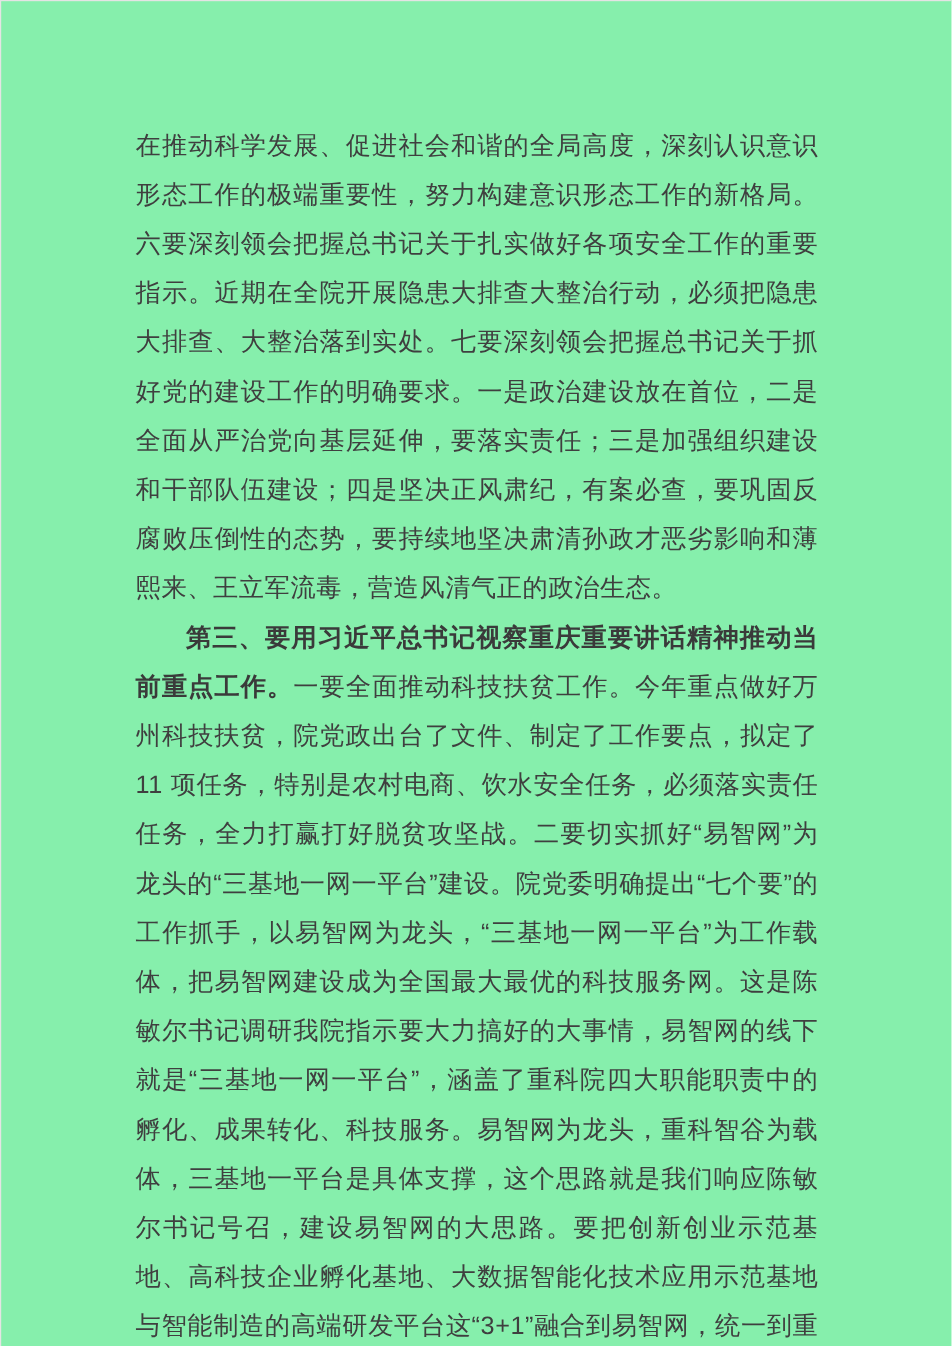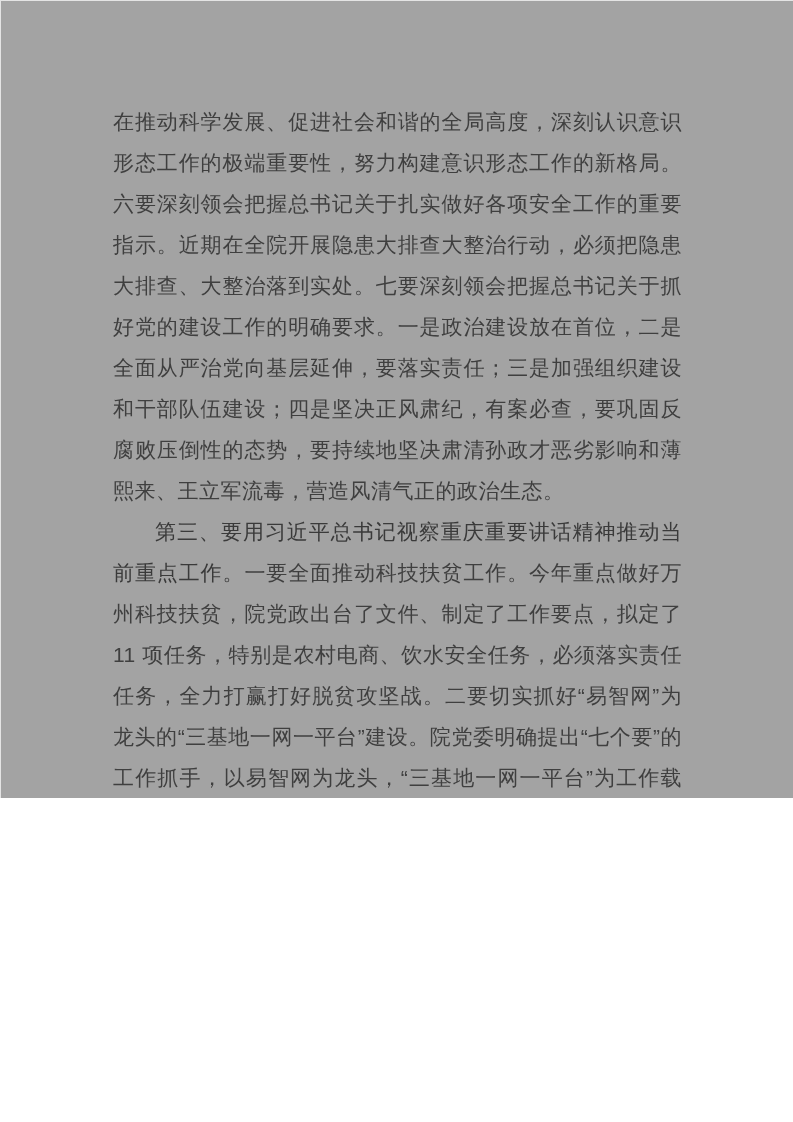--- a/index.html
+++ b/index.html
@@ -3,23 +3,23 @@
 <meta charset="utf-8">
 <style>
   html, body {
     margin: 0;
     padding: 0;
     background: #ffffff;
   }
   .page {
     position: relative;
     width: 793px;
-    height: 798px;
+    height: 1122px;
     box-sizing: border-box;
-    background: #a3a3a3;
+    background: #86efac;
     border-top: 1px solid #e4e4e4;
     border-left: 1px solid #e4e4e4;
     padding: 100px 111px 0 112px;
     overflow: hidden;
     font-family: "Liberation Sans", "DejaVu Sans", sans-serif;
   }
   .body-text {
     font-size: 21px;
     line-height: 41px;
     color: #3f3f3f;
@@ -29,21 +29,21 @@
   }
   .para {
     margin: 0;
     padding: 0;
     text-indent: 0;
   }
   .para.indent {
     text-indent: 2em;
   }
   .lead {
-    font-weight: 400;
+    font-weight: 700;
     color: #3a3a3a;
   }
 </style>
 </head>
 <body>
 
 <main class="page">
   <div class="body-text">
     <p class="para"><span>在推动科学发展、促进社会和谐的全局高度，深刻认识意识形态工作的极端重要性，努力构建意识形态工作的新格局。六要深刻领会把握总书记关于扎实做好各项安全工作的重要指示。近期在全院开展隐患大排查大整治行动，必须把隐患大排查、大整治落到实处。七要深刻领会把握总书记关于抓好党的建设工作的明确要求。一是政治建设放在首位，二是全面从严治党向基层延伸，要落实责任；三是加强组织建设和干部队伍建设；四是坚决正风肃纪，有案必查，要巩固反腐败压倒性的态势，要持续地坚决肃清孙政才恶劣影响和薄熙来、王立军流毒，营造风清气正的政治生态。</span></p>
     <p class="para indent"><span class="lead">第三、要用习近平总书记视察重庆重要讲话精神推动当前重点工作。</span><span>一要全面推动科技扶贫工作。今年重点做好万州科技扶贫，院党政出台了文件、制定了工作要点，拟定了 11 项任务，特别是农村电商、饮水安全任务，必须落实责任任务，全力打赢打好脱贫攻坚战。二要切实抓好“易智网”为龙头的“三基地一网一平台”建设。院党委明确提出“七个要”的工作抓手，以易智网为龙头，“三基地一网一平台”为工作载体，把易智网建设成为全国最大最优的科技服务网。这是陈敏尔书记调研我院指示要大力搞好的大事情，易智网的线下就是“三基地一网一平台”，涵盖了重科院四大职能职责中的孵化、成果转化、科技服务。易智网为龙头，重科智谷为载体，三基地一平台是具体支撑，这个思路就是我们响应陈敏尔书记号召，建设易智网的大思路。要把创新创业示范基地、高科技企业孵化基地、大数据智能化技术应用示范基地与智能制造的高端研发平台这“3+1”融合到易智网，统一到重科智谷，全力抓好全院一盘棋的大局。三要加大改革创新力度。2019 年是我院改革攻坚年，重点从四个方面着手：一是国资国企改革。关停并转一批企业，节资降债。二是科研管理改革。通过倒逼机制，提高科研实</span></p>

